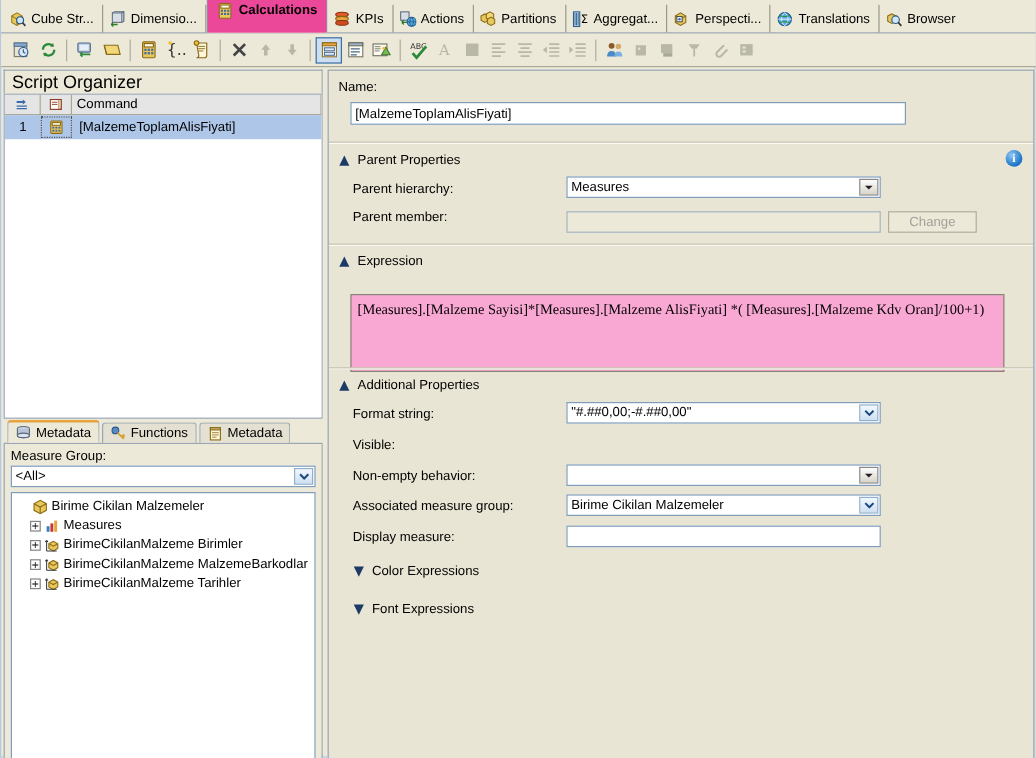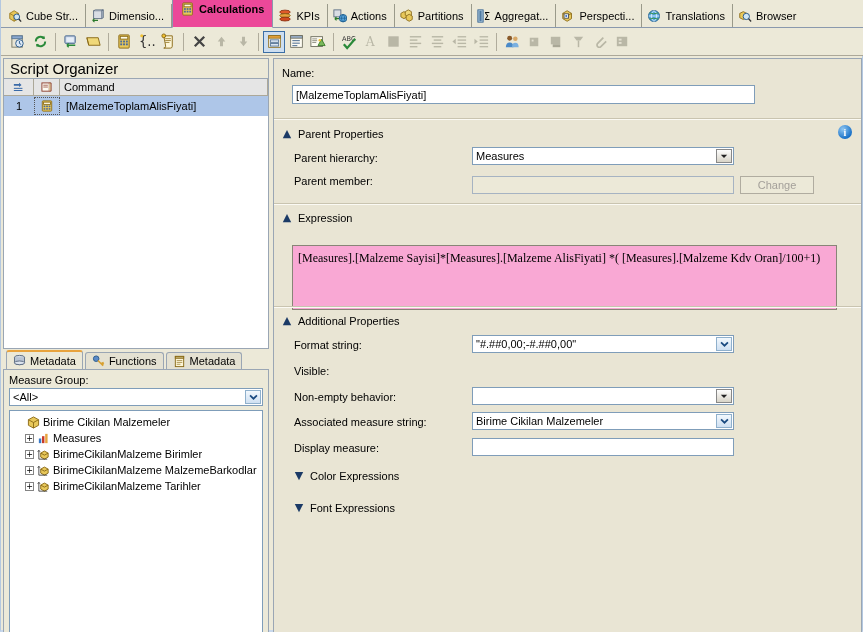--- a/index.html
+++ b/index.html
@@ -791,21 +791,21 @@
     <div class="abs r-label" style="left:20px;top:332px;">Non-empty behavior:</div>
     <div class="abs combo flat" style="left:198px;top:328px;width:262px;">
       <span></span>
       <span class="arrow">
         <svg width="8" height="6" viewBox="0 0 10 7">
             <path d="M1 2 L5 6 L9 2 Z" fill="#222"></path>
           </svg>
       </span>
     </div>
 
-    <div class="abs r-label" style="left:20px;top:357px;">Associated measure string:</div>
+    <div class="abs r-label" style="left:20px;top:357px;">Associated measure group:</div>
     <div class="abs combo" style="left:198px;top:353px;width:262px;">
       <span>Birime Cikilan Malzemeler</span>
       <span class="arrow">
         <svg width="9" height="6" viewBox="0 0 10 7">
             <path d="M1 1.5 L5 5.5 L9 1.5" fill="none" stroke="#1a4a80" stroke-width="2"></path>
           </svg>
       </span>
     </div>
 
     <div class="abs r-label" style="left:20px;top:383px;">Display measure:</div>

